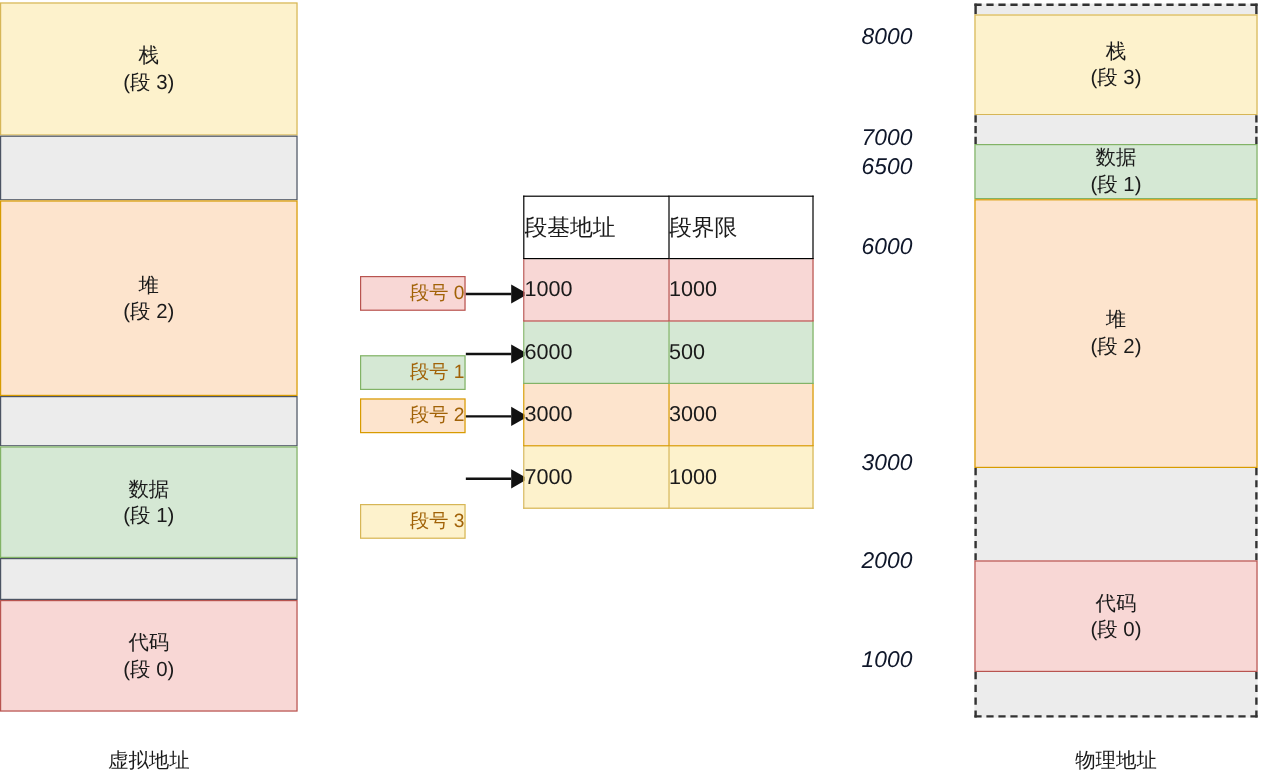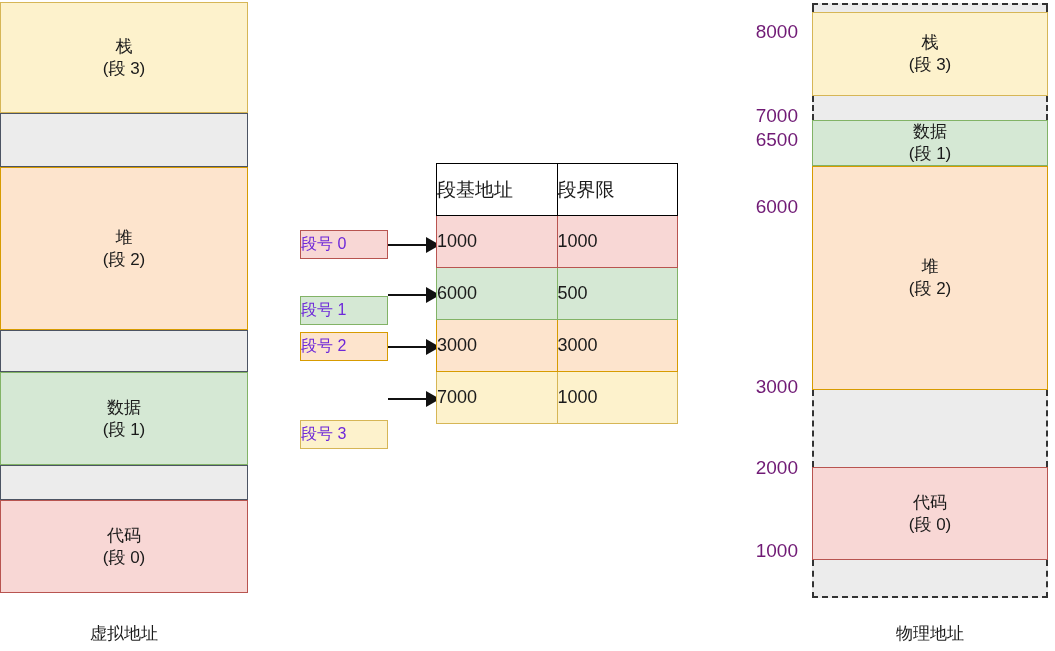--- a/index.html
+++ b/index.html
@@ -52,44 +52,44 @@
     border-right: 2px dashed #333333;
   }
   .hole-p.cap-top   { border-top: 2px dashed #333333; }
   .hole-p.cap-bot   { border-bottom: 2px dashed #333333; }
 
   
   .tick {
     position: absolute;
     box-sizing: border-box;
     font-size: 19px;
-    color: #701a75;
-    text-align: right;
+    color: #0f172a;
     white-space: nowrap;
+    font-style: italic;
   }
 
   
   .caption {
     position: absolute;
     box-sizing: border-box;
     font-size: 17px;
     text-align: center;
     color: #1a1a1a;
     white-space: nowrap;
   }
 
   
   .chip {
     position: absolute;
     box-sizing: border-box;
     display: flex;
     align-items: center;
-    justify-content: flex-start;
+    justify-content: flex-end;
     font-size: 16px;
-    color: #6d28d9;
+    color: #a16207;
     white-space: nowrap;
   }
 
   
   .arrow { position: absolute; }
 
   
   #seg-table {
     position: absolute;
     left: 436px;

